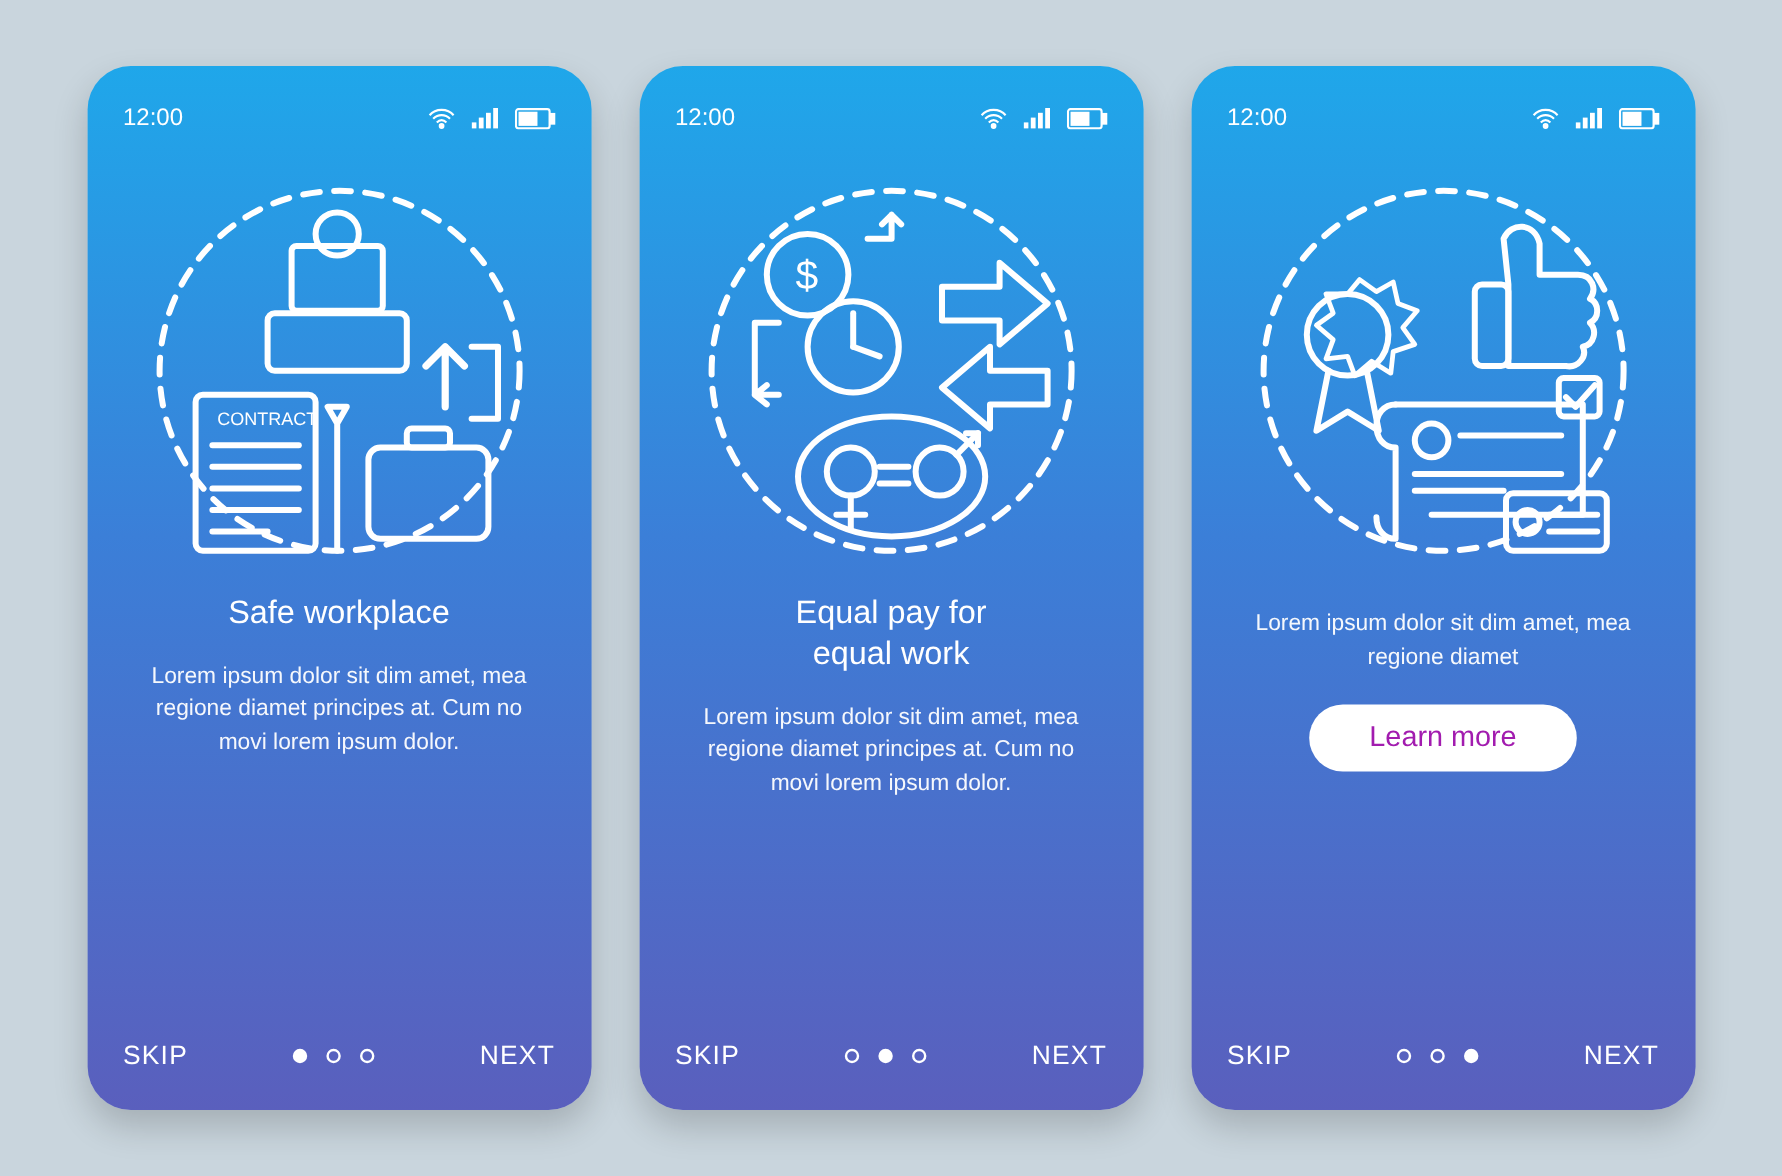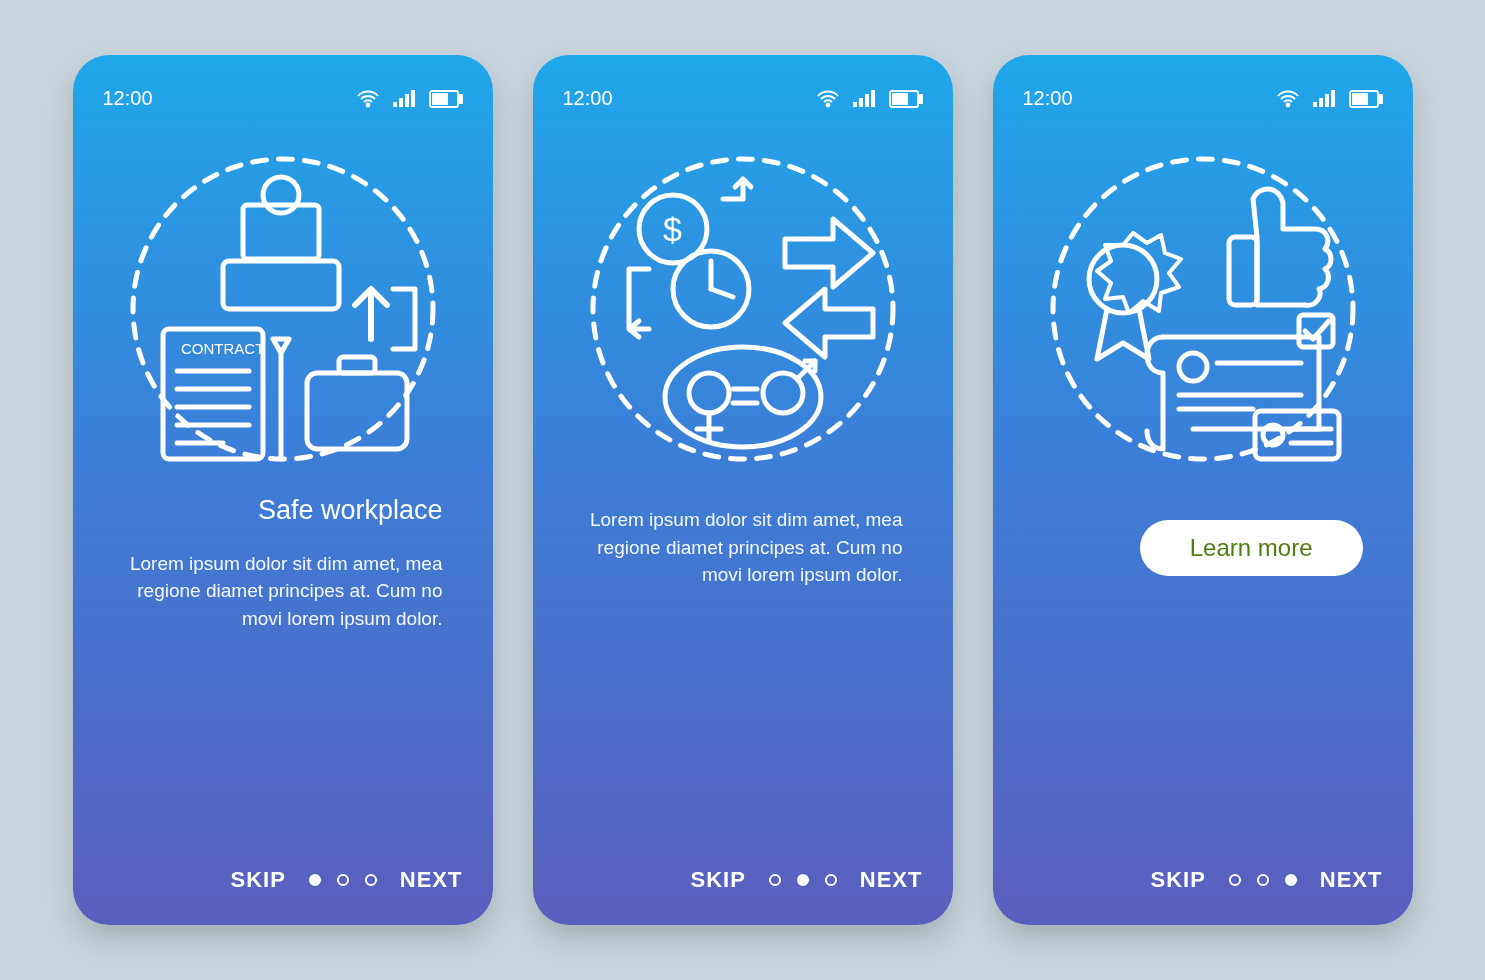--- a/index.html
+++ b/index.html
@@ -41,21 +41,21 @@
   .status-icons svg { display:block; }
   .illustration {
     flex: 0 0 auto;
     height: 350px;
     display: flex;
     justify-content: center;
     align-items: center;
   }
   .illustration svg { display:block; }
   .content {
-    text-align: right;
+    text-align: center;
     padding: 10px 20px 0;
     flex: 1;
   }
   .title {
     font-size: 27px;
     font-weight: 400;
     line-height: 1.25;
     margin-bottom: 22px;
     white-space: pre-line;
   }
@@ -63,33 +63,33 @@
     font-size: 19px;
     line-height: 1.45;
     opacity: 0.95;
     font-weight: 300;
     margin-top: 12px;
   }
   .learn-more {
     display: inline-block;
     margin-top: 26px;
     background: #fff;
-    color: #4d7c0f;
+    color: #a21caf;
     padding: 14px 50px;
     border-radius: 40px;
     font-size: 24px;
     cursor: pointer;
   }
   .nav-row {
     display: flex;
-    justify-content: flex-end;
+    justify-content: space-between;
     align-items: center;
     font-size: 22px;
     letter-spacing: 1px;
-    font-weight: 700;
+    font-weight: 400;
     gap: 23px;
   }
   .skip, .next { cursor: pointer; }
   .dots {
     display: flex;
     gap: 16px;
     align-items: center;
   }
   .dot {
     width: 12px;
@@ -210,20 +210,22 @@
         <line x1="114" y1="280" x2="138" y2="280"></line>
       <circle cx="200" cy="244" r="20"></circle>
       <line x1="214" y1="230" x2="232" y2="212"></line>
         <path d="M222 212 L232 212 L232 222"></path>
       <line x1="150" y1="240" x2="174" y2="240"></line>
         <line x1="150" y1="254" x2="174" y2="254"></line>
     </svg>
   </div>
 
   <div class="content">
+    <div class="title">Equal pay for
+equal work</div>
     <div class="desc">Lorem ipsum dolor sit dim amet, mea regione diamet principes at. Cum no movi lorem ipsum dolor.</div>
   </div>
 
   <div class="nav-row">
     <span class="skip">SKIP</span>
     <div class="dots">
       <div class="dot"></div>
       <div class="dot active"></div>
       <div class="dot"></div>
     </div>
@@ -274,20 +276,21 @@
       <rect x="212" y="262" width="84" height="48" rx="6"></rect>
       <circle cx="230" cy="286" r="10"></circle>
       <line x1="248" y1="280" x2="288" y2="280"></line>
         <line x1="248" y1="294" x2="288" y2="294"></line>
       <rect x="256" y="166" width="34" height="32" rx="4"></rect>
       <path d="M262 182 L270 190 L286 172"></path>
     </svg>
   </div>
 
   <div class="content">
+    <div class="desc">Lorem ipsum dolor sit dim amet, mea regione diamet</div>
     <div class="learn-more">Learn more</div>
   </div>
 
   <div class="nav-row">
     <span class="skip">SKIP</span>
     <div class="dots">
       <div class="dot"></div>
       <div class="dot"></div>
       <div class="dot active"></div>
     </div>

